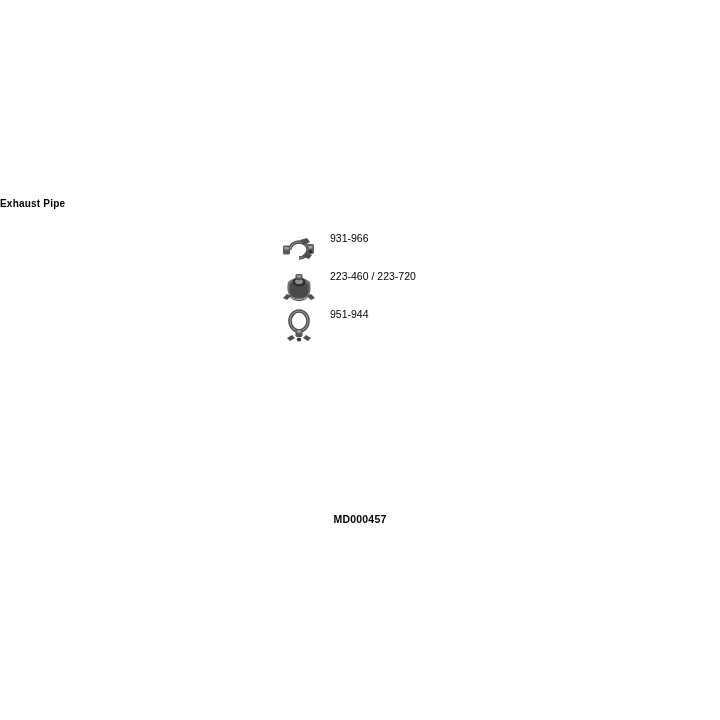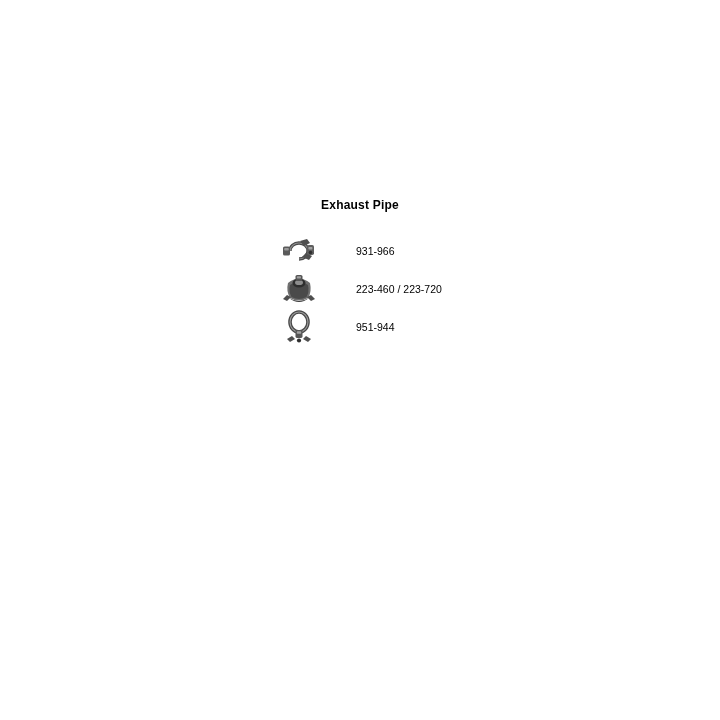--- a/index.html
+++ b/index.html
@@ -17,37 +17,34 @@
   .page {
     position: relative;
     width: 720px;
     height: 720px;
   }
   .title {
     position: absolute;
     top: 198px;
     left: 0;
     width: 720px;
-    text-align: center;
-    font-size: 12px;
+    font-size: 10px;
     font-weight: bold;
     letter-spacing: 0.2px;
   }
   .parts-list {
     position: absolute;
     top: 232px;
     left: 278px;
     width: 340px;
   }
   .part-row {
     display: flex;
-    align-items: center;
     height: 38px;
     margin-bottom: 0px;
-    gap: 26px;
   }
   .part-thumb {
     width: 42px;
     height: 36px;
     display: flex;
     align-items: center;
     justify-content: center;
     flex: 0 0 42px;
   }
   .part-label {
@@ -127,14 +124,15 @@
             <path d="M22 27 l5 3 l-3 3 l-5 -3 z" fill="#4f4f4f"></path>
             <circle cx="15" cy="31.5" r="2.1" fill="#2f2f2f"></circle>
           </g>
         </svg>
       </div>
       <div class="part-label">951-944</div>
     </div>
 
   </div>
 
+  <div class="footer-code">MD000457</div>
 
 </div>
 
 </body></html>

